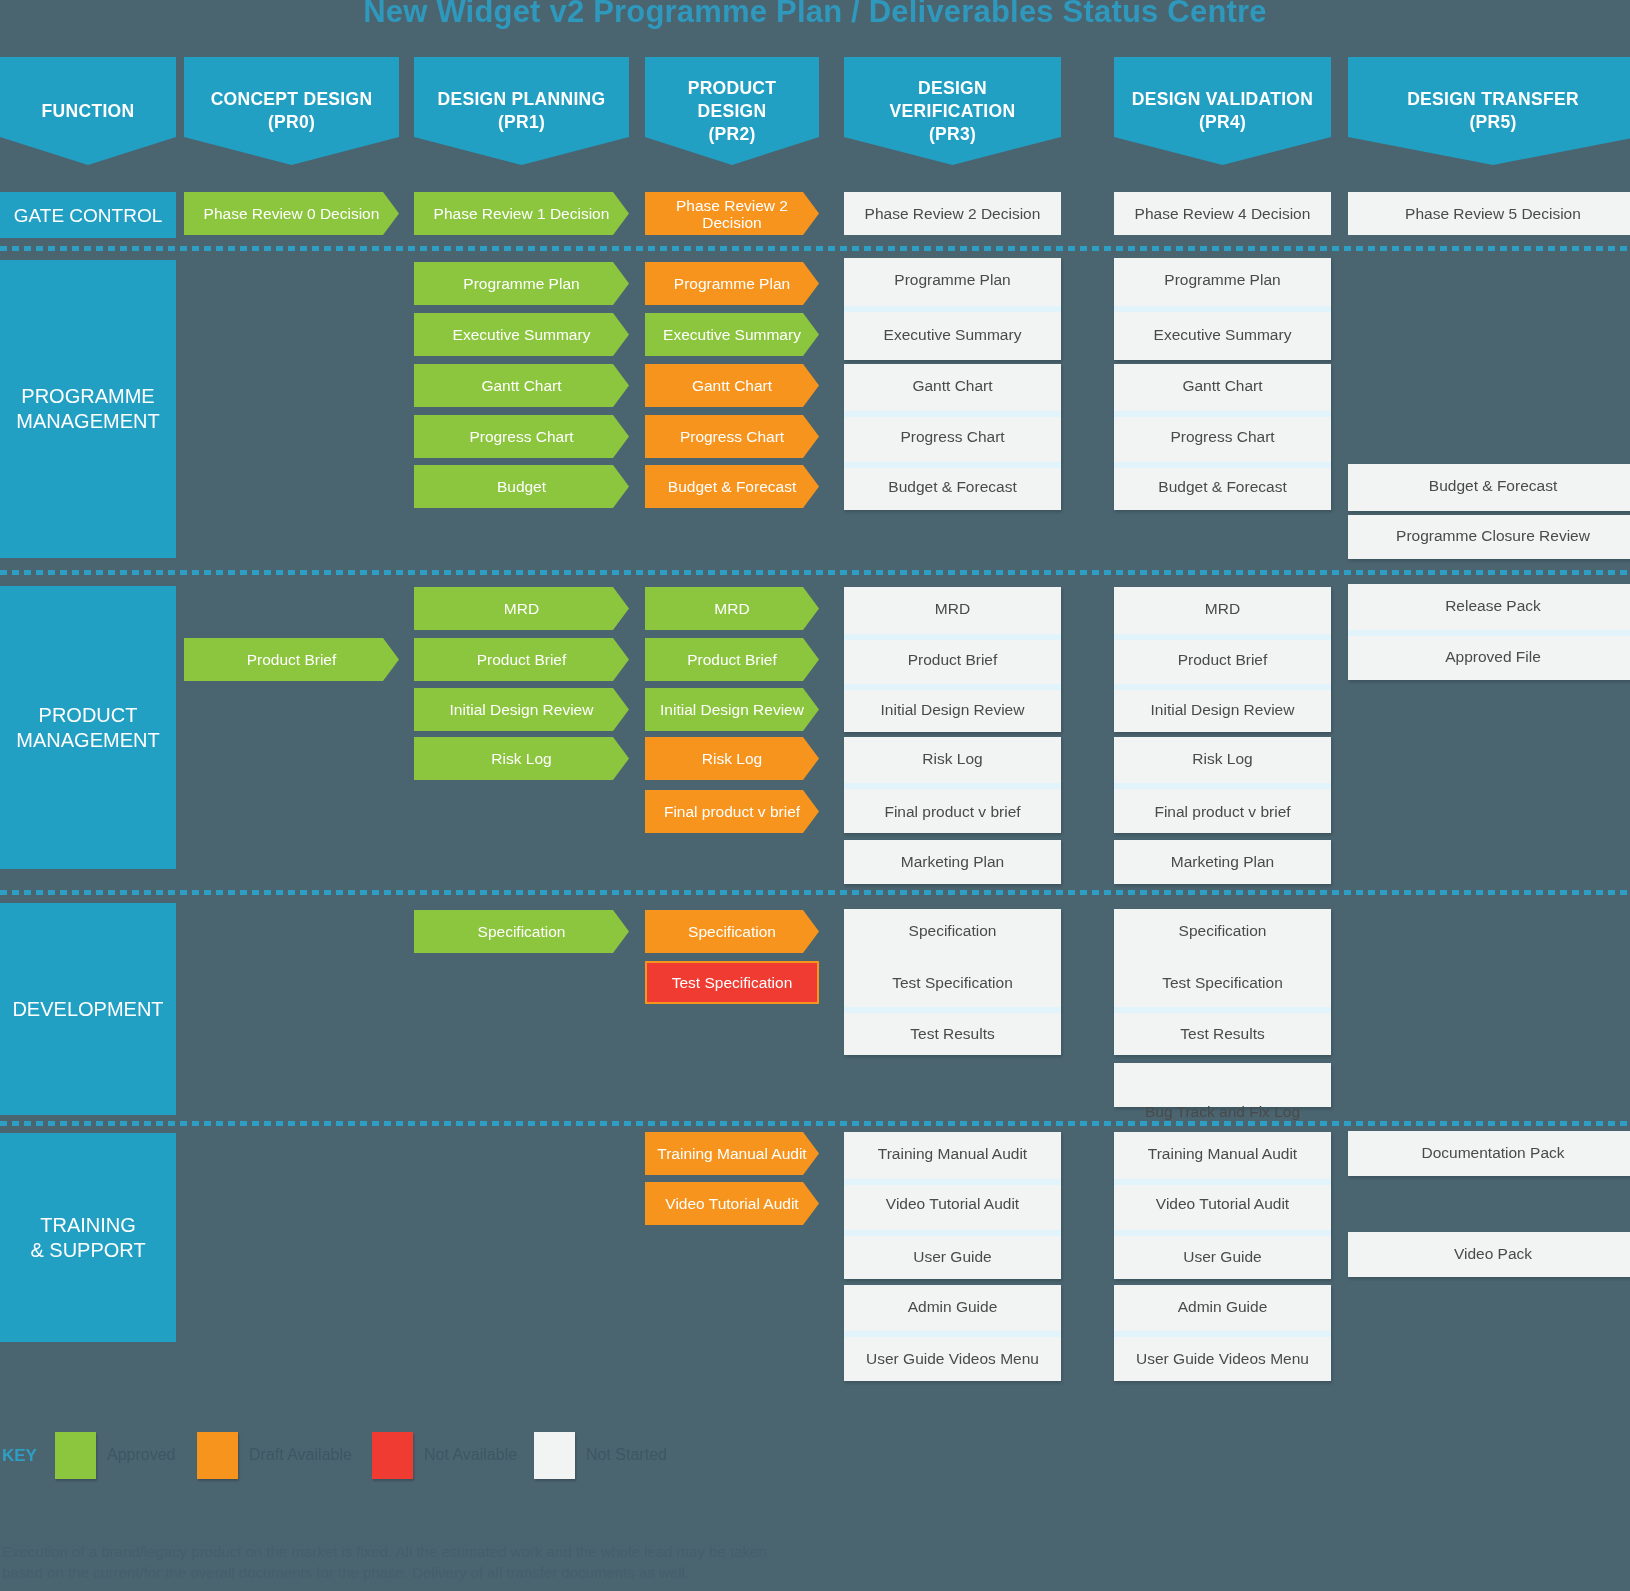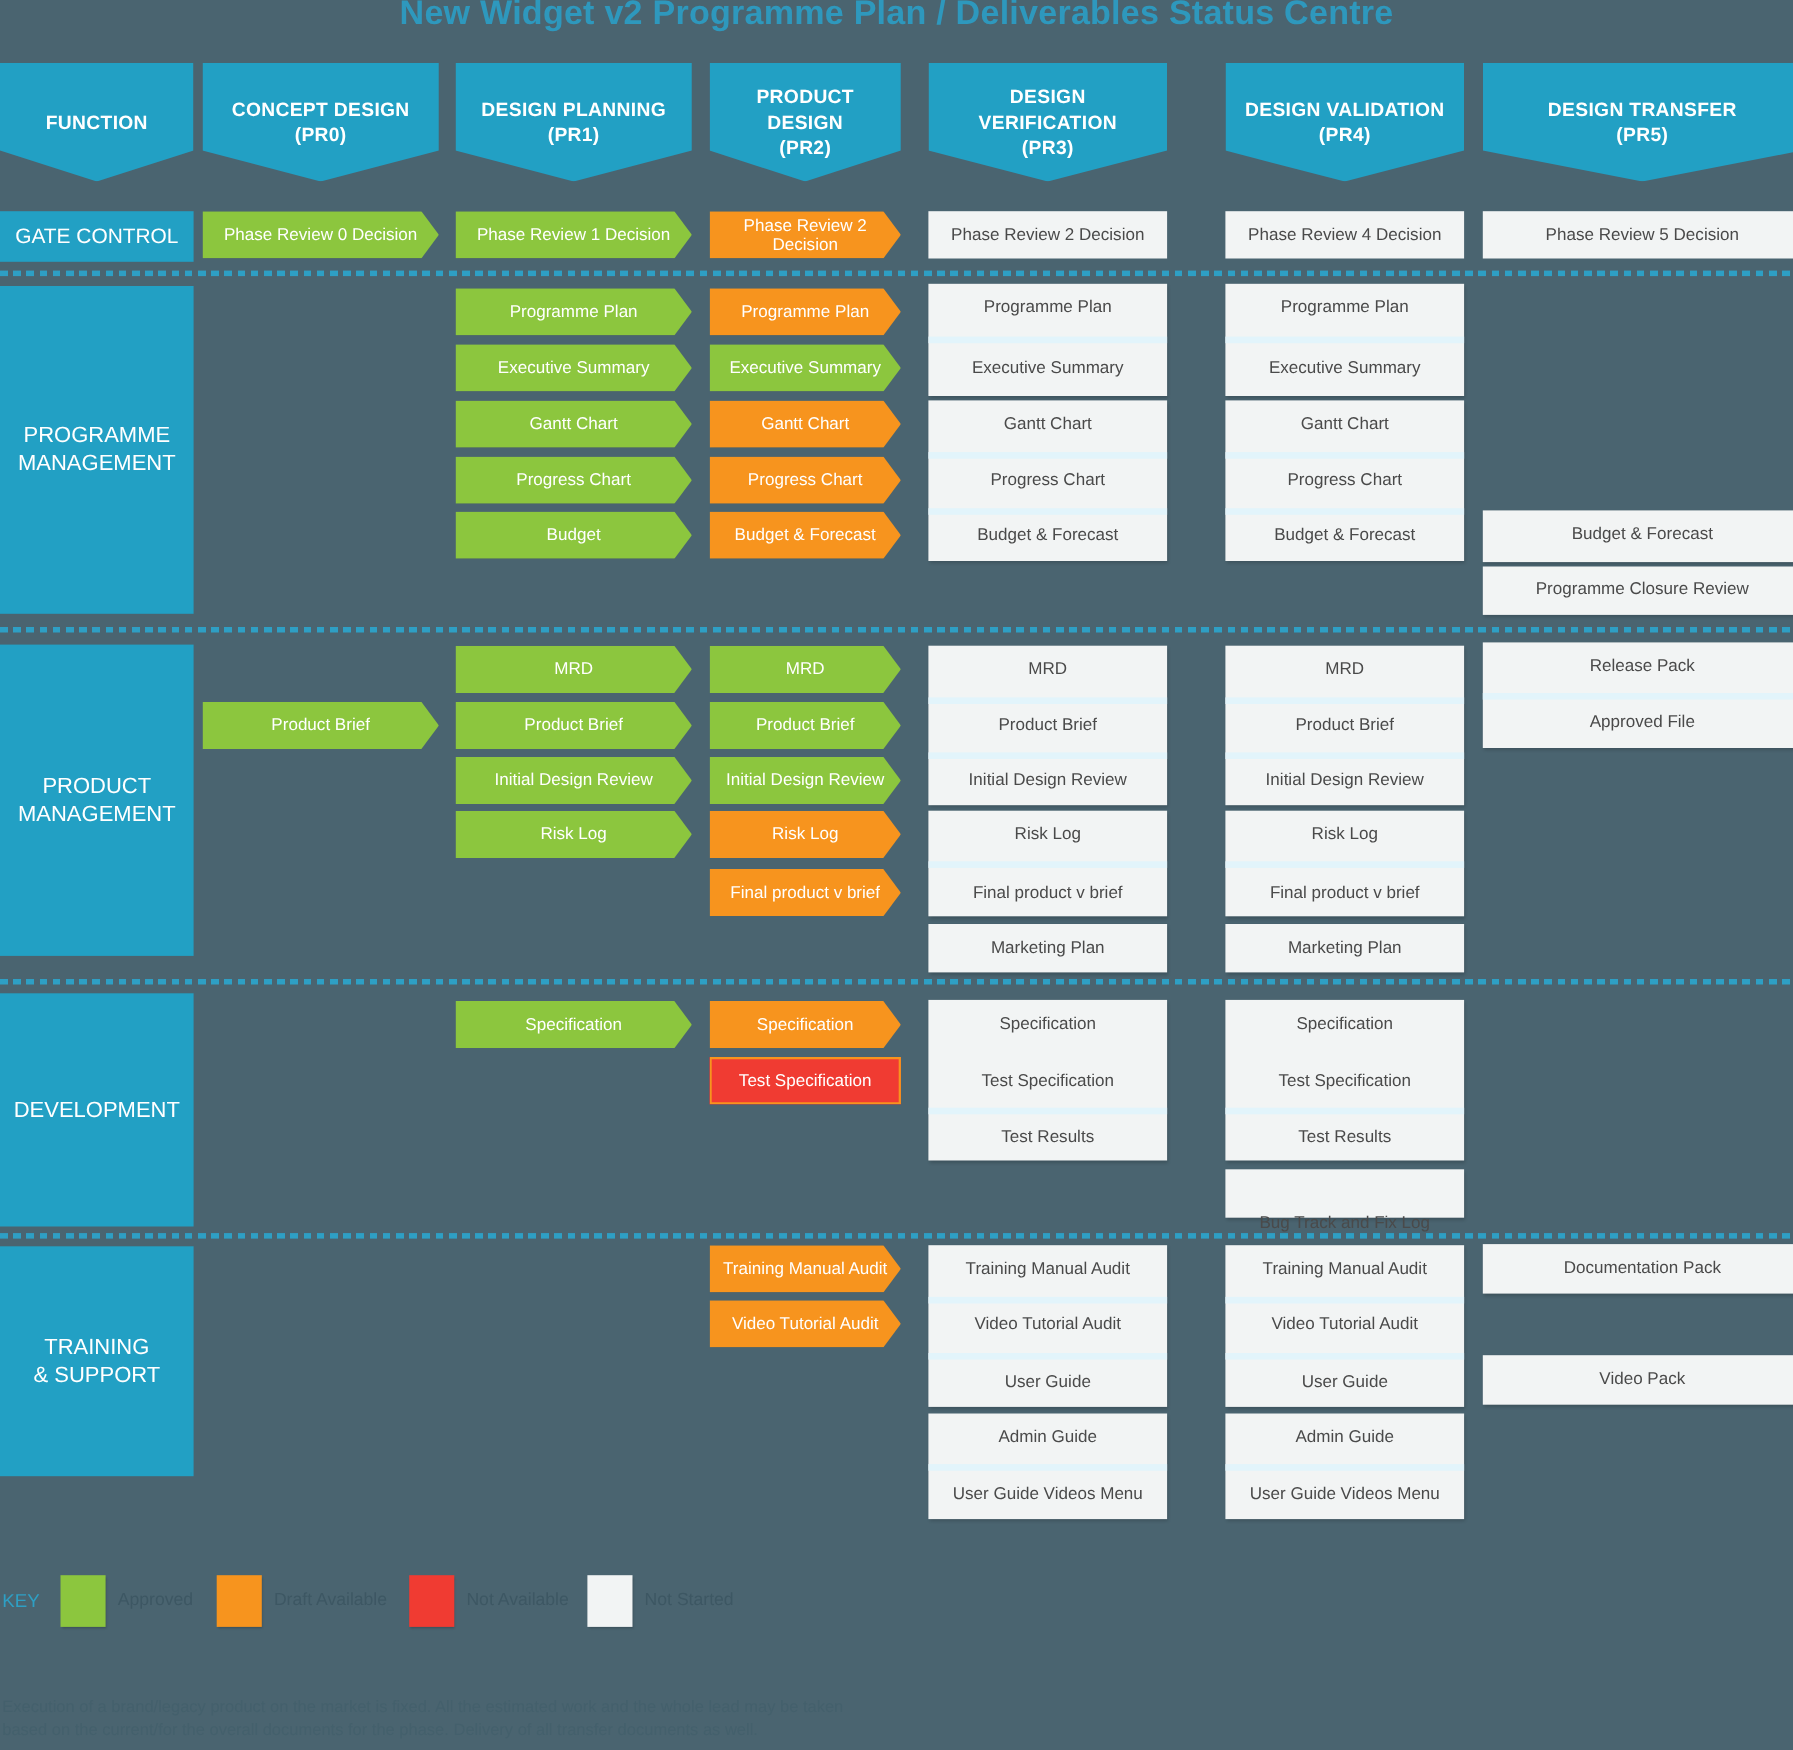--- a/index.html
+++ b/index.html
@@ -116,21 +116,21 @@
     height: 6px;
     background: #e2f4fb;
     left: 0;
     right: 0;
   }
 
   
   #legend { position: absolute; left: 0; top: 1432px; width: 1630px; height: 62px; }
   #legend .key-word {
     position: absolute; left: 2px; top: 14px;
-    color: #2e9fc4; font-size: 17px; font-weight: normal;
+    color: #2e9fc4; font-size: 17px; font-weight: bold;
   }
   .lg-item { position: absolute; top: 0; height: 56px; }
   .lg-sw {
     position: absolute; top: 0; left: 0; width: 41px; height: 47px;
     box-shadow: 1px 2px 2px rgba(0,0,0,0.2);
   }
   .lg-lb {
     position: absolute; top: 14px; left: 52px;
     font-size: 16px; color: #3d5763; white-space: nowrap;
   }

